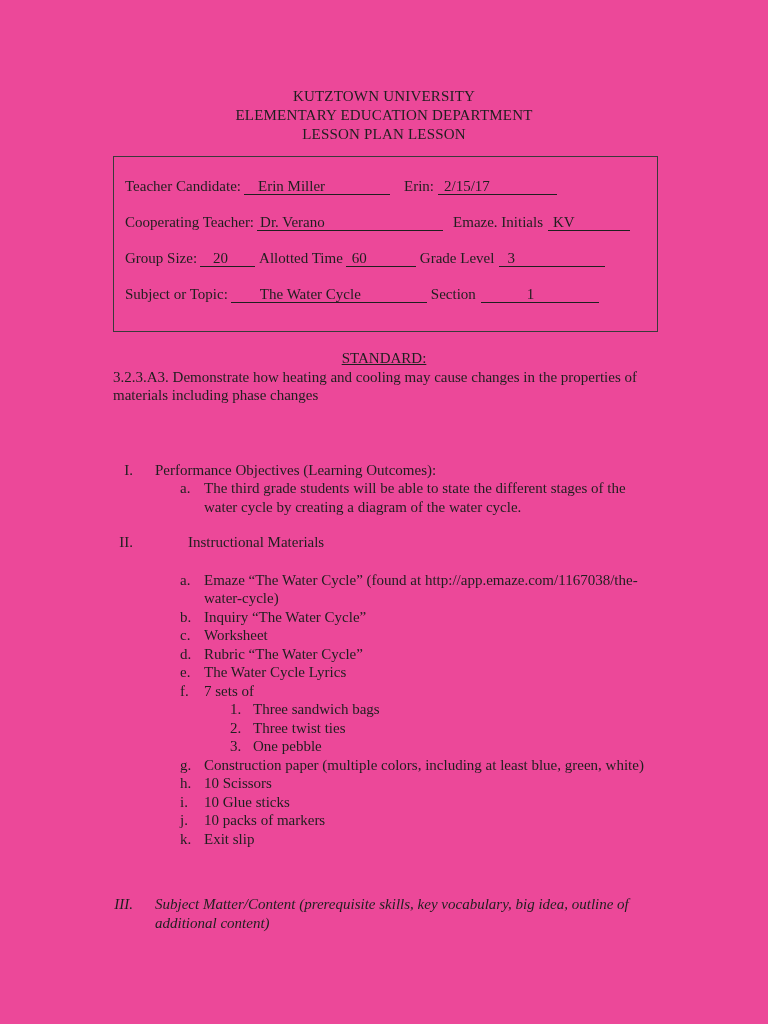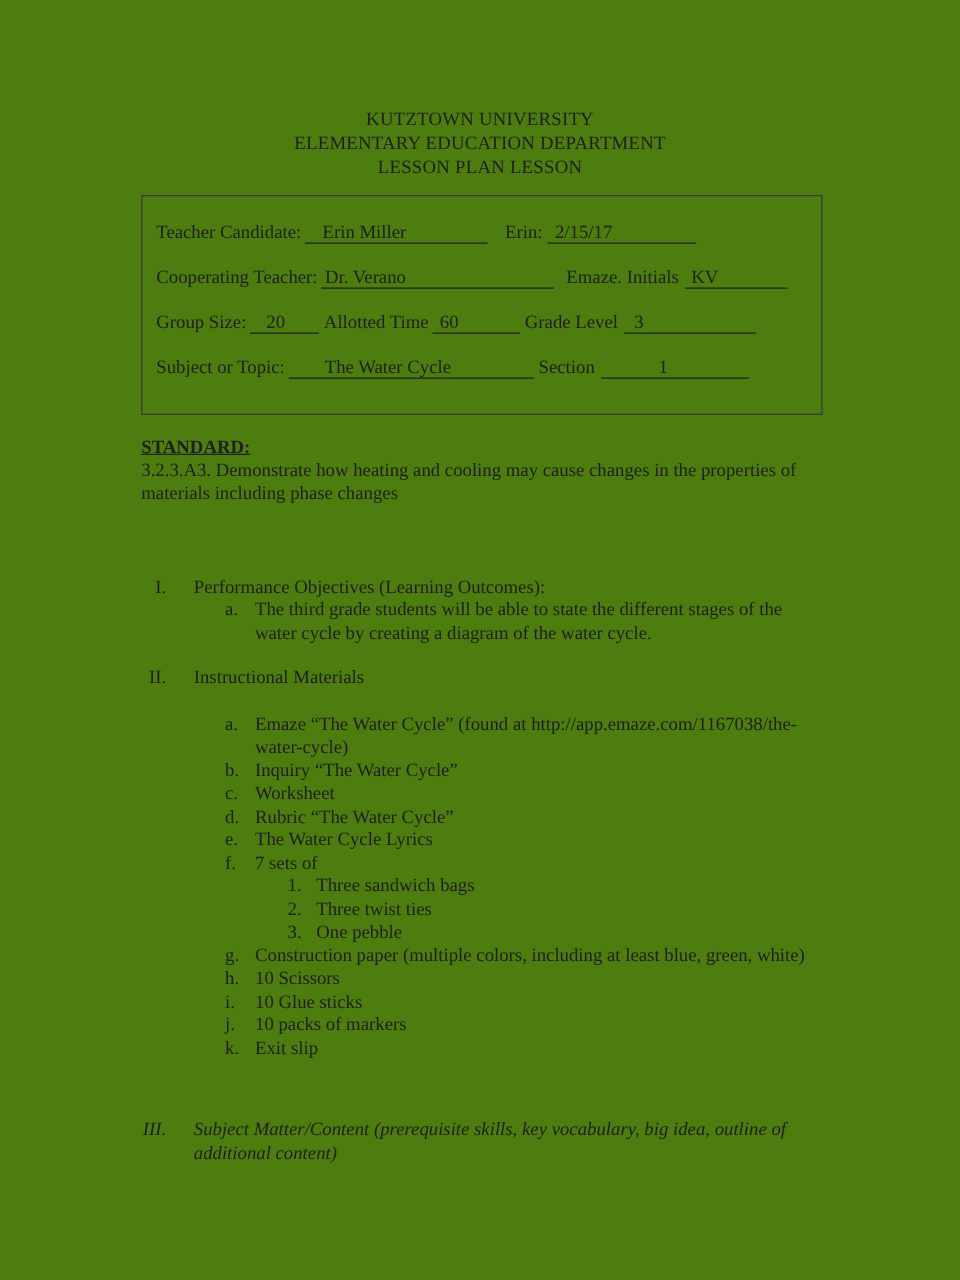--- a/index.html
+++ b/index.html
@@ -1,21 +1,21 @@
 <!DOCTYPE html>
 <html><head>
 <meta charset="utf-8">
 <style>
   * { margin:0; padding:0; box-sizing:border-box; }
   html,body { width:768px; height:1024px; background:#ffffff; overflow:hidden; }
   body {
     font-family:"Liberation Serif","DejaVu Serif",serif;
     font-size:15px; color:#1f1f1f;
   }
-  .page { position:relative; width:768px; height:1024px; background:#4d7c0f; }
+  .page { position:relative; width:768px; height:1024px; background:#ec4899; }
 
   .header { padding-top:87px; text-align:center; line-height:19px; letter-spacing:0.2px; }
 
   .info-box {
     margin:12px auto 0 113px;
     width:545px; height:176px;
     border:1.5px solid #3a3a3a;
     padding:21px 10px 0 11px;
   }
   .row { display:flex; align-items:baseline; white-space:nowrap; margin-bottom:19px; }
@@ -27,26 +27,26 @@
   .f-gs   { width:55px;  padding-left:13px; }
   .f-at   { width:70px;  padding-left:6px; }
   .f-gl   { width:106px; padding-left:8px;  margin-left:5px; }
   .f-st   { width:196px; padding-left:29px; }
   .f-sec  { width:118px; padding-left:46px; margin-left:5px; }
   .sp14 { display:inline-block; width:14px; }
   .sp10 { display:inline-block; width:10px; }
   .sp4  { display:inline-block; width:4px; }
 
   .standard { margin:17px 113px 0 113px; line-height:18.5px; }
-  .standard-h { font-weight:bold; text-decoration:underline; }
+  .standard-h { font-weight:normal; text-decoration:underline;text-align:center; }
 
   .outline { margin-left:113px; line-height:18.5px; }
   .sec { display:flex; }
   .sec-1 { margin-top:56px; }
-  .sec-2 { margin-top:17px; }
+  .sec-2 { margin-top:17px;gap:33px; }
   .sec-3 { margin-top:47px;font-style:italic; }
   .numeral { width:20px; flex:none; text-align:right; margin-right:22px; }
   .sec-title { width:487px; }
   .item { display:flex; margin-left:67px; }
   .items-gap { margin-top:19px; }
   .item-lbl { width:24px; flex:none; }
   .item-txt { width:447px; }
   .sub { display:flex; margin-left:117px; }
   .sub-lbl { width:23px; flex:none; }
   .sub-txt { width:380px; }

